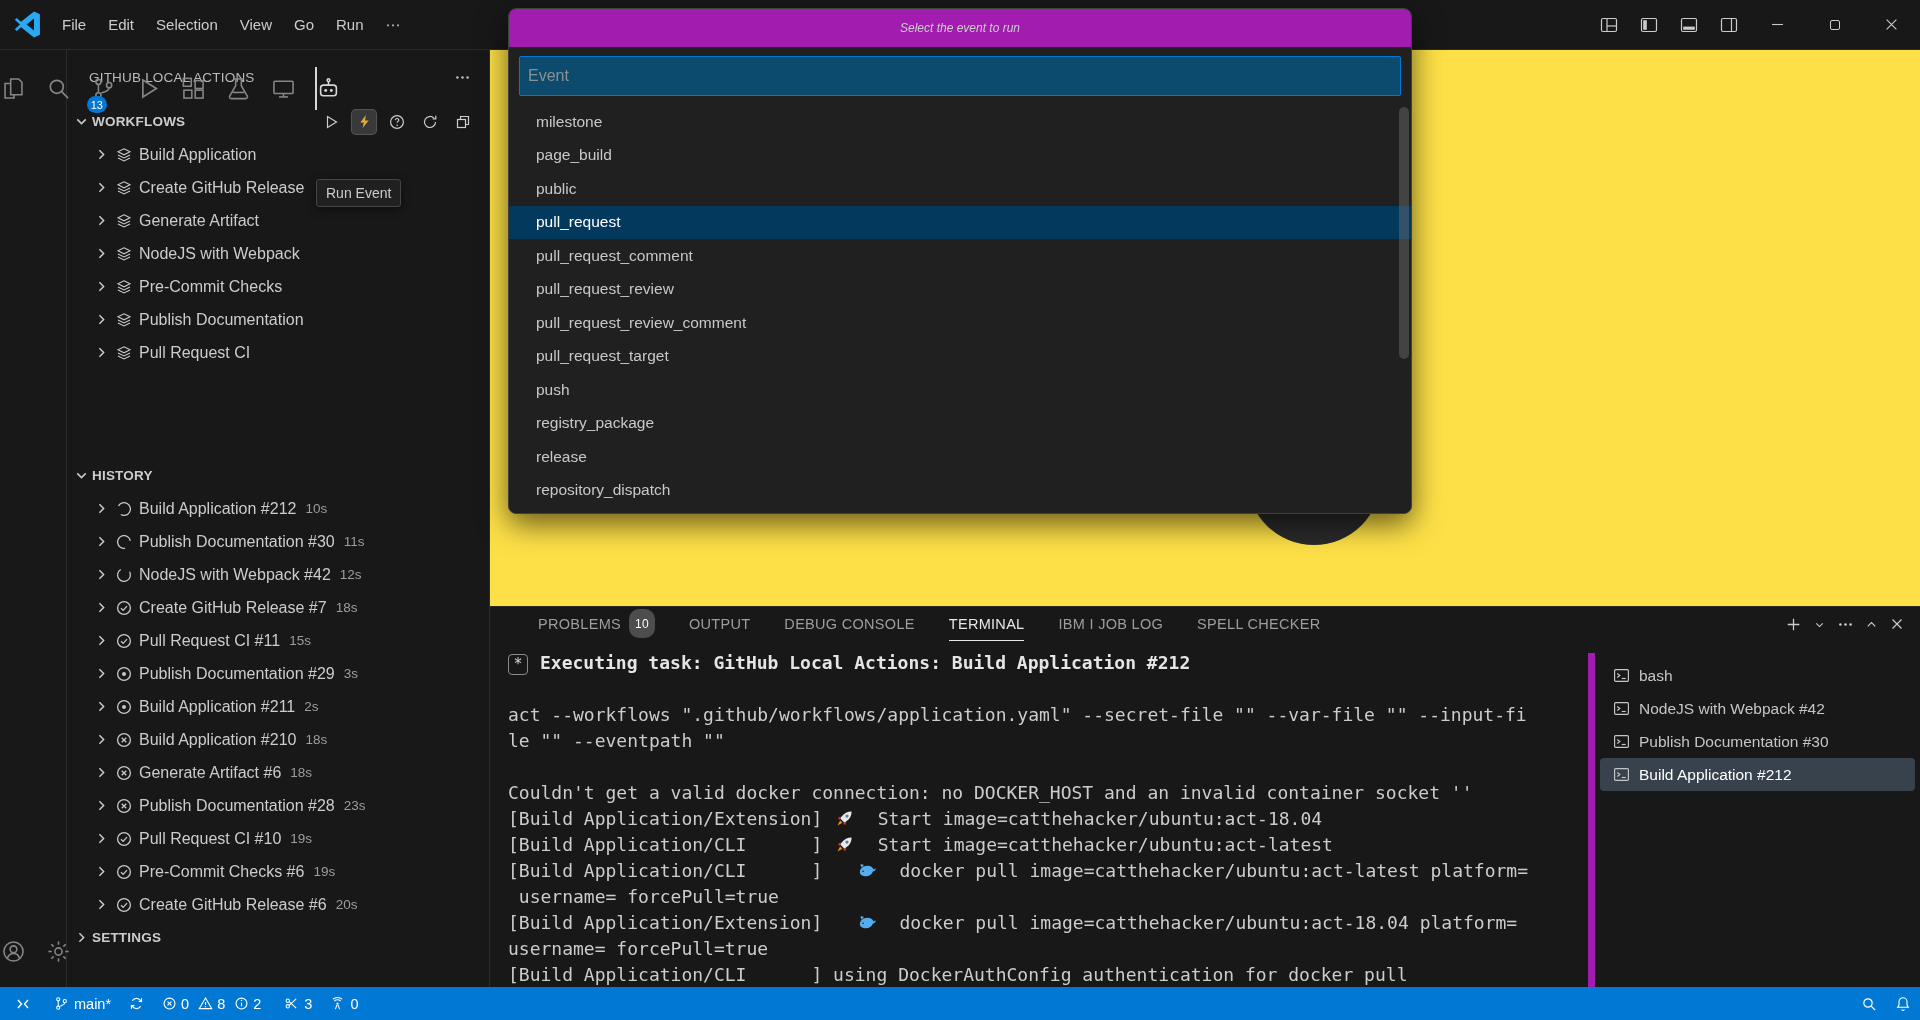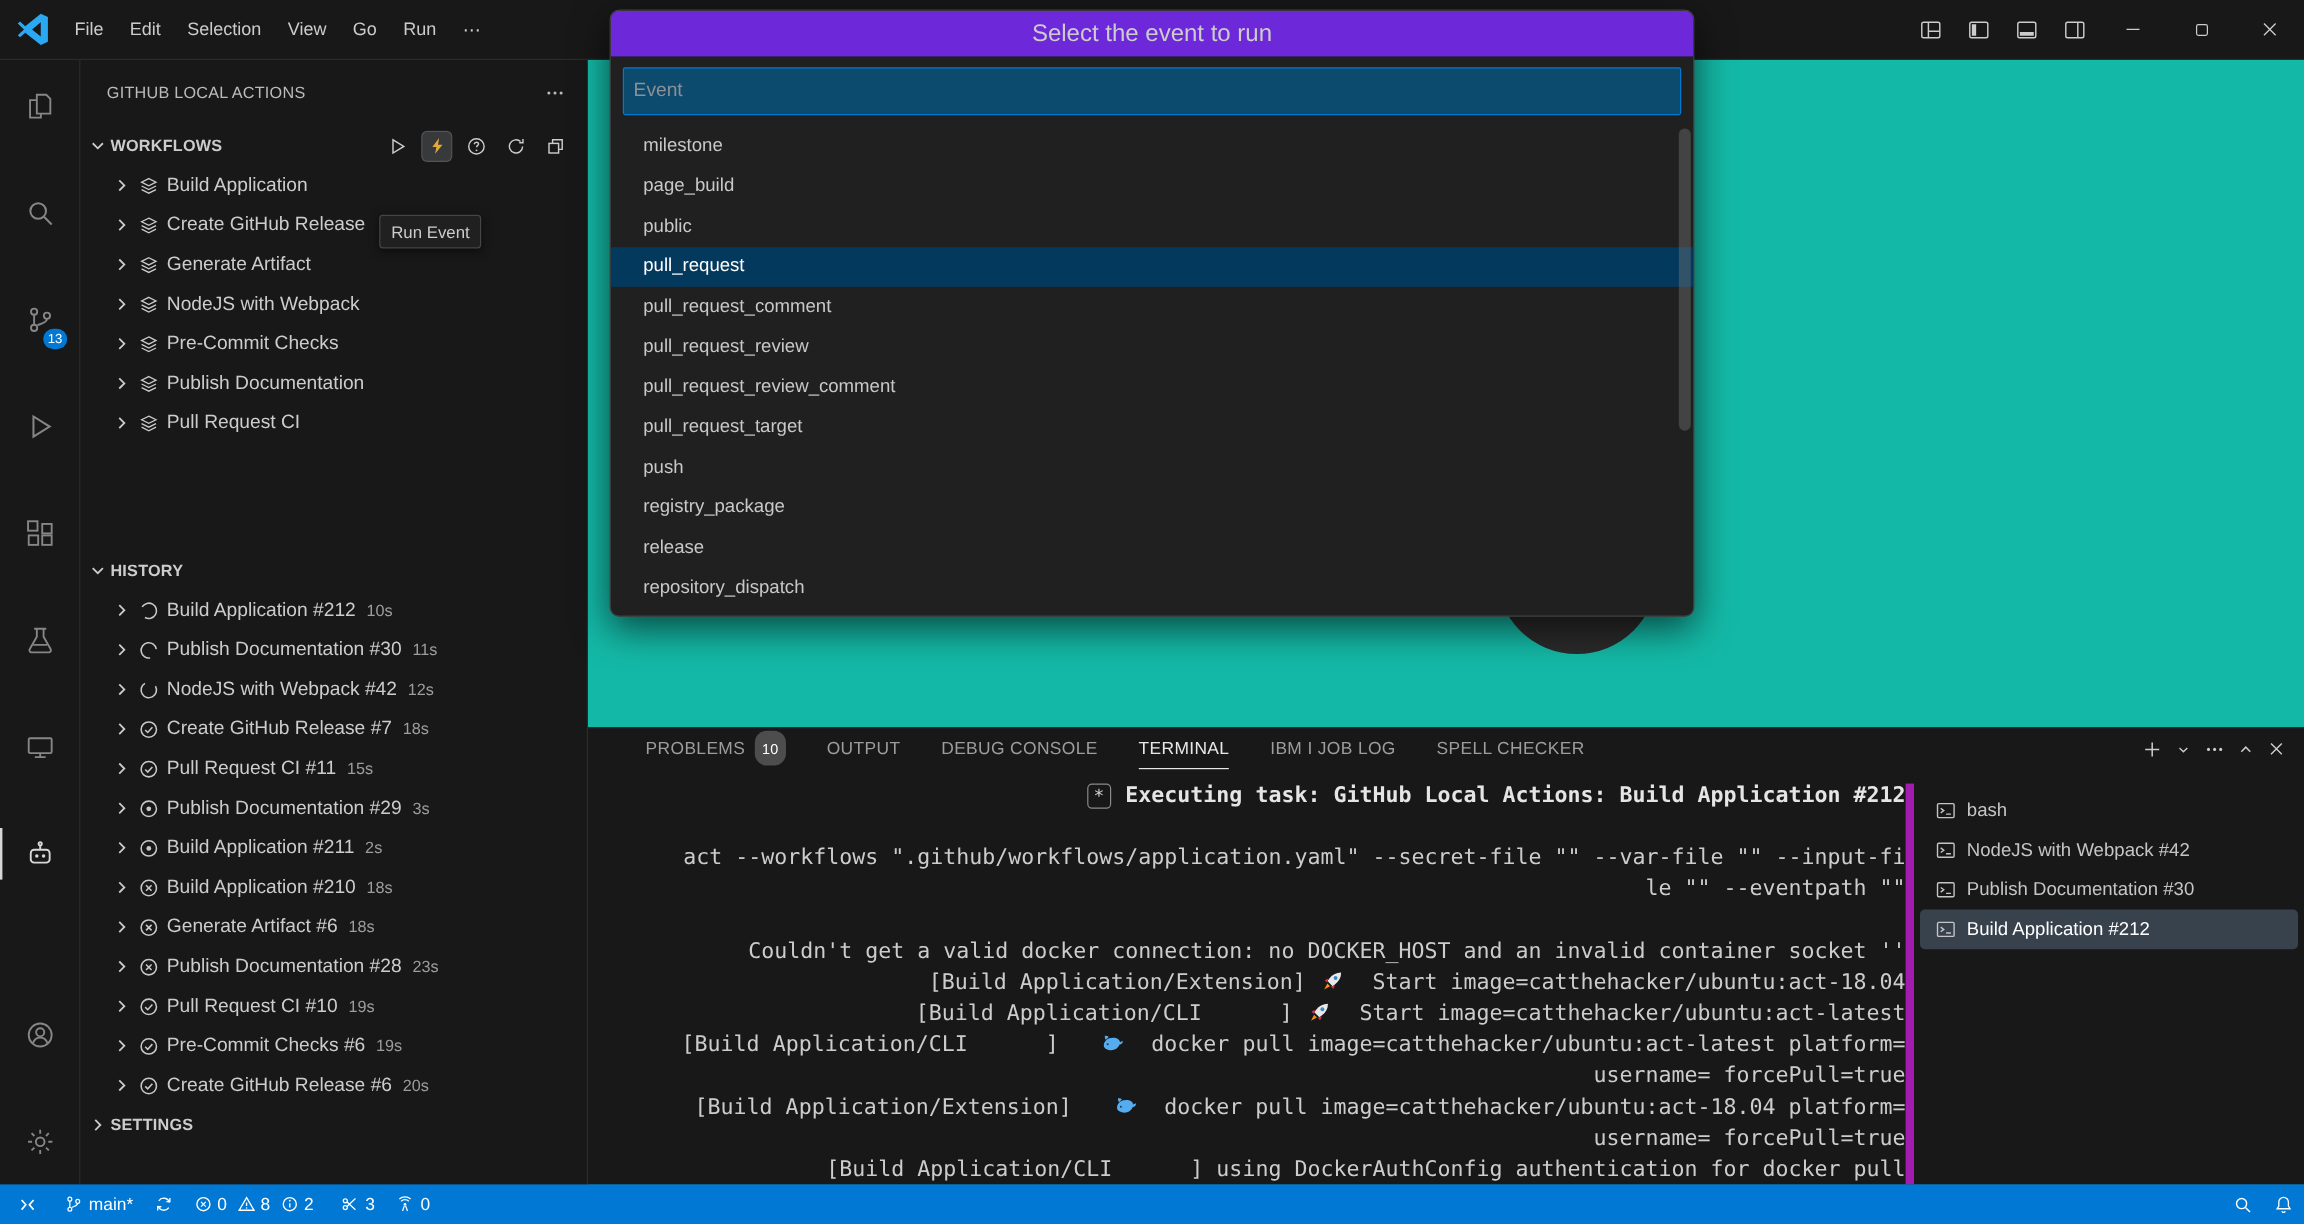--- a/index.html
+++ b/index.html
@@ -12,21 +12,21 @@
   .tb-left { display:flex; align-items:center; padding-left:14px; }
   .vscode-logo { width:27px; height:27px; margin-right:10px; }
   .menubar { display:flex; align-items:flex-start; }
   .menu-item { padding:6px 11px; font-size:15px; color:#cccccc; border-radius:6px; cursor:default; }
   .tb-right { display:flex; align-items:center; height:100%; }
   .layout-btn { width:40px; height:34px; display:flex; align-items:center; justify-content:center; color:#cccccc; border-radius:6px; }
   .win-btn { width:57px; height:50px; display:flex; align-items:center; justify-content:center; color:#cccccc; }
 
   
   .activitybar { position:absolute; top:50px; left:0; width:67px; bottom:33px; background:#181818; border-right:1px solid #2b2b2b; display:flex; flex-direction:column; justify-content:space-between; z-index:5; }
-  .ab-top, .ab-bottom { display:flex; flex-direction:column; align-items:stretch;gap:18px; }
+  .ab-top, .ab-bottom { display:flex; flex-direction:row; align-items:stretch;gap:18px; }
   .ab-top { padding-top:3px; }
   .ab-item { height:71px; display:flex; align-items:center; justify-content:center; position:relative; color:#868686; cursor:pointer; }
   .ab-item.active { color:#d7d7d7; }
   .ab-item.active::before { content:""; position:absolute; left:0; top:14px; bottom:14px; width:2px; background:#d7d7d7; }
   .ab-badge { position:absolute; right:10px; bottom:11px; background:#0078d4; color:#fff; font-size:11px; height:17px; min-width:17px; border-radius:9px; padding:0 4px; display:flex; align-items:center; justify-content:center; }
 
   
   .sidebar { position:absolute; top:50px; left:67px; width:423px; bottom:33px; background:#181818; border-right:1px solid #2b2b2b; display:flex; flex-direction:column; overflow:hidden; z-index:4; }
   .sidebar-header { height:55px; flex:0 0 55px; display:flex; align-items:center; justify-content:space-between; padding:0 18px 0 22px; font-size:13.5px; color:#bbbbbb; letter-spacing:.2px; }
   .section-header { height:33px; flex:0 0 33px; display:flex; align-items:center; padding-left:6px; font-weight:bold; font-size:13.5px; color:#cccccc; }
@@ -39,21 +39,21 @@
   .tree-row .row-icon { margin-left:6px; color:#c8c8c8; }
   .tree-row .row-label { margin-left:7px; white-space:nowrap; }
   .tree-row .row-duration { margin-left:9px; font-size:13.5px; color:#9d9d9d; }
   .sidebar-spacer { height:90px; flex:0 0 90px; }
   .st-running { color:#c5c5c5; } .st-success { color:#73c991; } .st-failed { color:#f14c4c; } .st-queued { color:#cca700; }
 
   
   .tooltip { position:absolute; left:316px; top:179px; z-index:40; background:#202020; border:1px solid #454545; border-radius:3px; padding:5px 9px; font-size:14px; color:#cccccc; box-shadow:0 2px 8px rgba(0,0,0,.5); }
 
   
-  .editor-area { position:absolute; top:50px; left:490px; right:0; bottom:33px; background:#14b8a6;text-align:right; }
+  .editor-area { position:absolute; top:50px; left:490px; right:0; bottom:33px; background:#fde047; }
   .watermark-circle { position:absolute; left:757px; top:361px; width:134px; height:134px; border-radius:50%; background:#2a2a2b; }
   .panel { position:absolute; left:0; right:0; bottom:0; height:381px; background:#181818; border-top:1px solid #2b2b2b; }
   .panel-header { height:34px; display:flex; align-items:center; padding-left:48px; gap:34px; position:relative; }
   .panel-tab { height:100%; display:flex; align-items:center; gap:8px; font-size:14.5px; letter-spacing:.3px; color:#9d9d9d; border-bottom:1px solid transparent; cursor:pointer; }
   .panel-tab.active { color:#e7e7e7; border-bottom-color:#e7e7e7; }
   .tab-badge { background:#4d4d4d; color:#ffffff; font-size:12px; height:29px; min-width:19px; border-radius:10px; padding:0 6px; display:flex; align-items:center; justify-content:center; }
   .panel-actions { position:absolute; right:12px; top:0; height:34px; display:flex; align-items:center; gap:4px; }
   .panel-actions .pa-btn { height:26px; min-width:22px; display:flex; align-items:center; justify-content:center; color:#cccccc; border-radius:5px; padding:0 2px; }
   .panel-body { position:absolute; top:34px; left:0; right:0; bottom:0; }
   .terminal { position:absolute; top:0; left:0; right:332px; bottom:0; padding:9px 0 0 18px; font-family:"DejaVu Sans Mono", monospace; font-size:18px; color:#cccccc; overflow:hidden; }
@@ -70,21 +70,21 @@
   .statusbar { position:absolute; bottom:0; left:0; right:0; height:33px; background:#0078d4; color:#ffffff; display:flex; align-items:center; justify-content:space-between; font-size:14.5px; z-index:10; }
   .sb-left, .sb-right { display:flex; align-items:center; height:100%; }
   .sb-item { display:flex; align-items:center; gap:5px; padding:0 9px; height:100%; cursor:pointer; }
   .sb-item .icn { color:#ffffff; }
   .sb-remote { width:45px; justify-content:center; }
   .sb-group { display:flex; align-items:center; gap:4px; }
   .sb-group .num { margin-right:5px; }
 
   
   .quickpick { position:absolute; left:508px; top:8px; width:904px; height:506px; background:#202021; border:1px solid #404040; border-radius:8px; box-shadow:0 10px 30px rgba(0,0,0,.6); z-index:100; overflow:hidden; }
-  .qp-title { height:38px; background:#6d28d9; display:flex; align-items:center; justify-content:center; font-size:20px; color:#cccccc; }
+  .qp-title { height:38px; background:#a21caf; display:flex; align-items:center; justify-content:center; font-size:12px; color:#cccccc;font-style:italic; }
   .qp-input-row { padding:9px 10px; }
   .qp-input { width:100%; height:40px; background:#0c4a6e; border:1px solid #0078d4; border-radius:2px; color:#cccccc; font-family:"Liberation Sans", sans-serif; font-size:16px; padding:0 8px; outline:none; }
   .qp-input::placeholder { color:#8c9196; }
   .qp-list { height:410px; overflow:hidden; }
   .qp-item { height:33.5px; display:flex; align-items:center; padding-left:27px; font-size:15.5px; color:#c8c8c8; cursor:pointer; }
   .qp-item.selected { background:#04395e; color:#ffffff; }
   .qp-scroll { position:absolute; right:2px; top:98px; width:10px; height:252px; background:rgba(121,121,121,.4); border-radius:5px; }
 </style>
 </head>
 <body>

